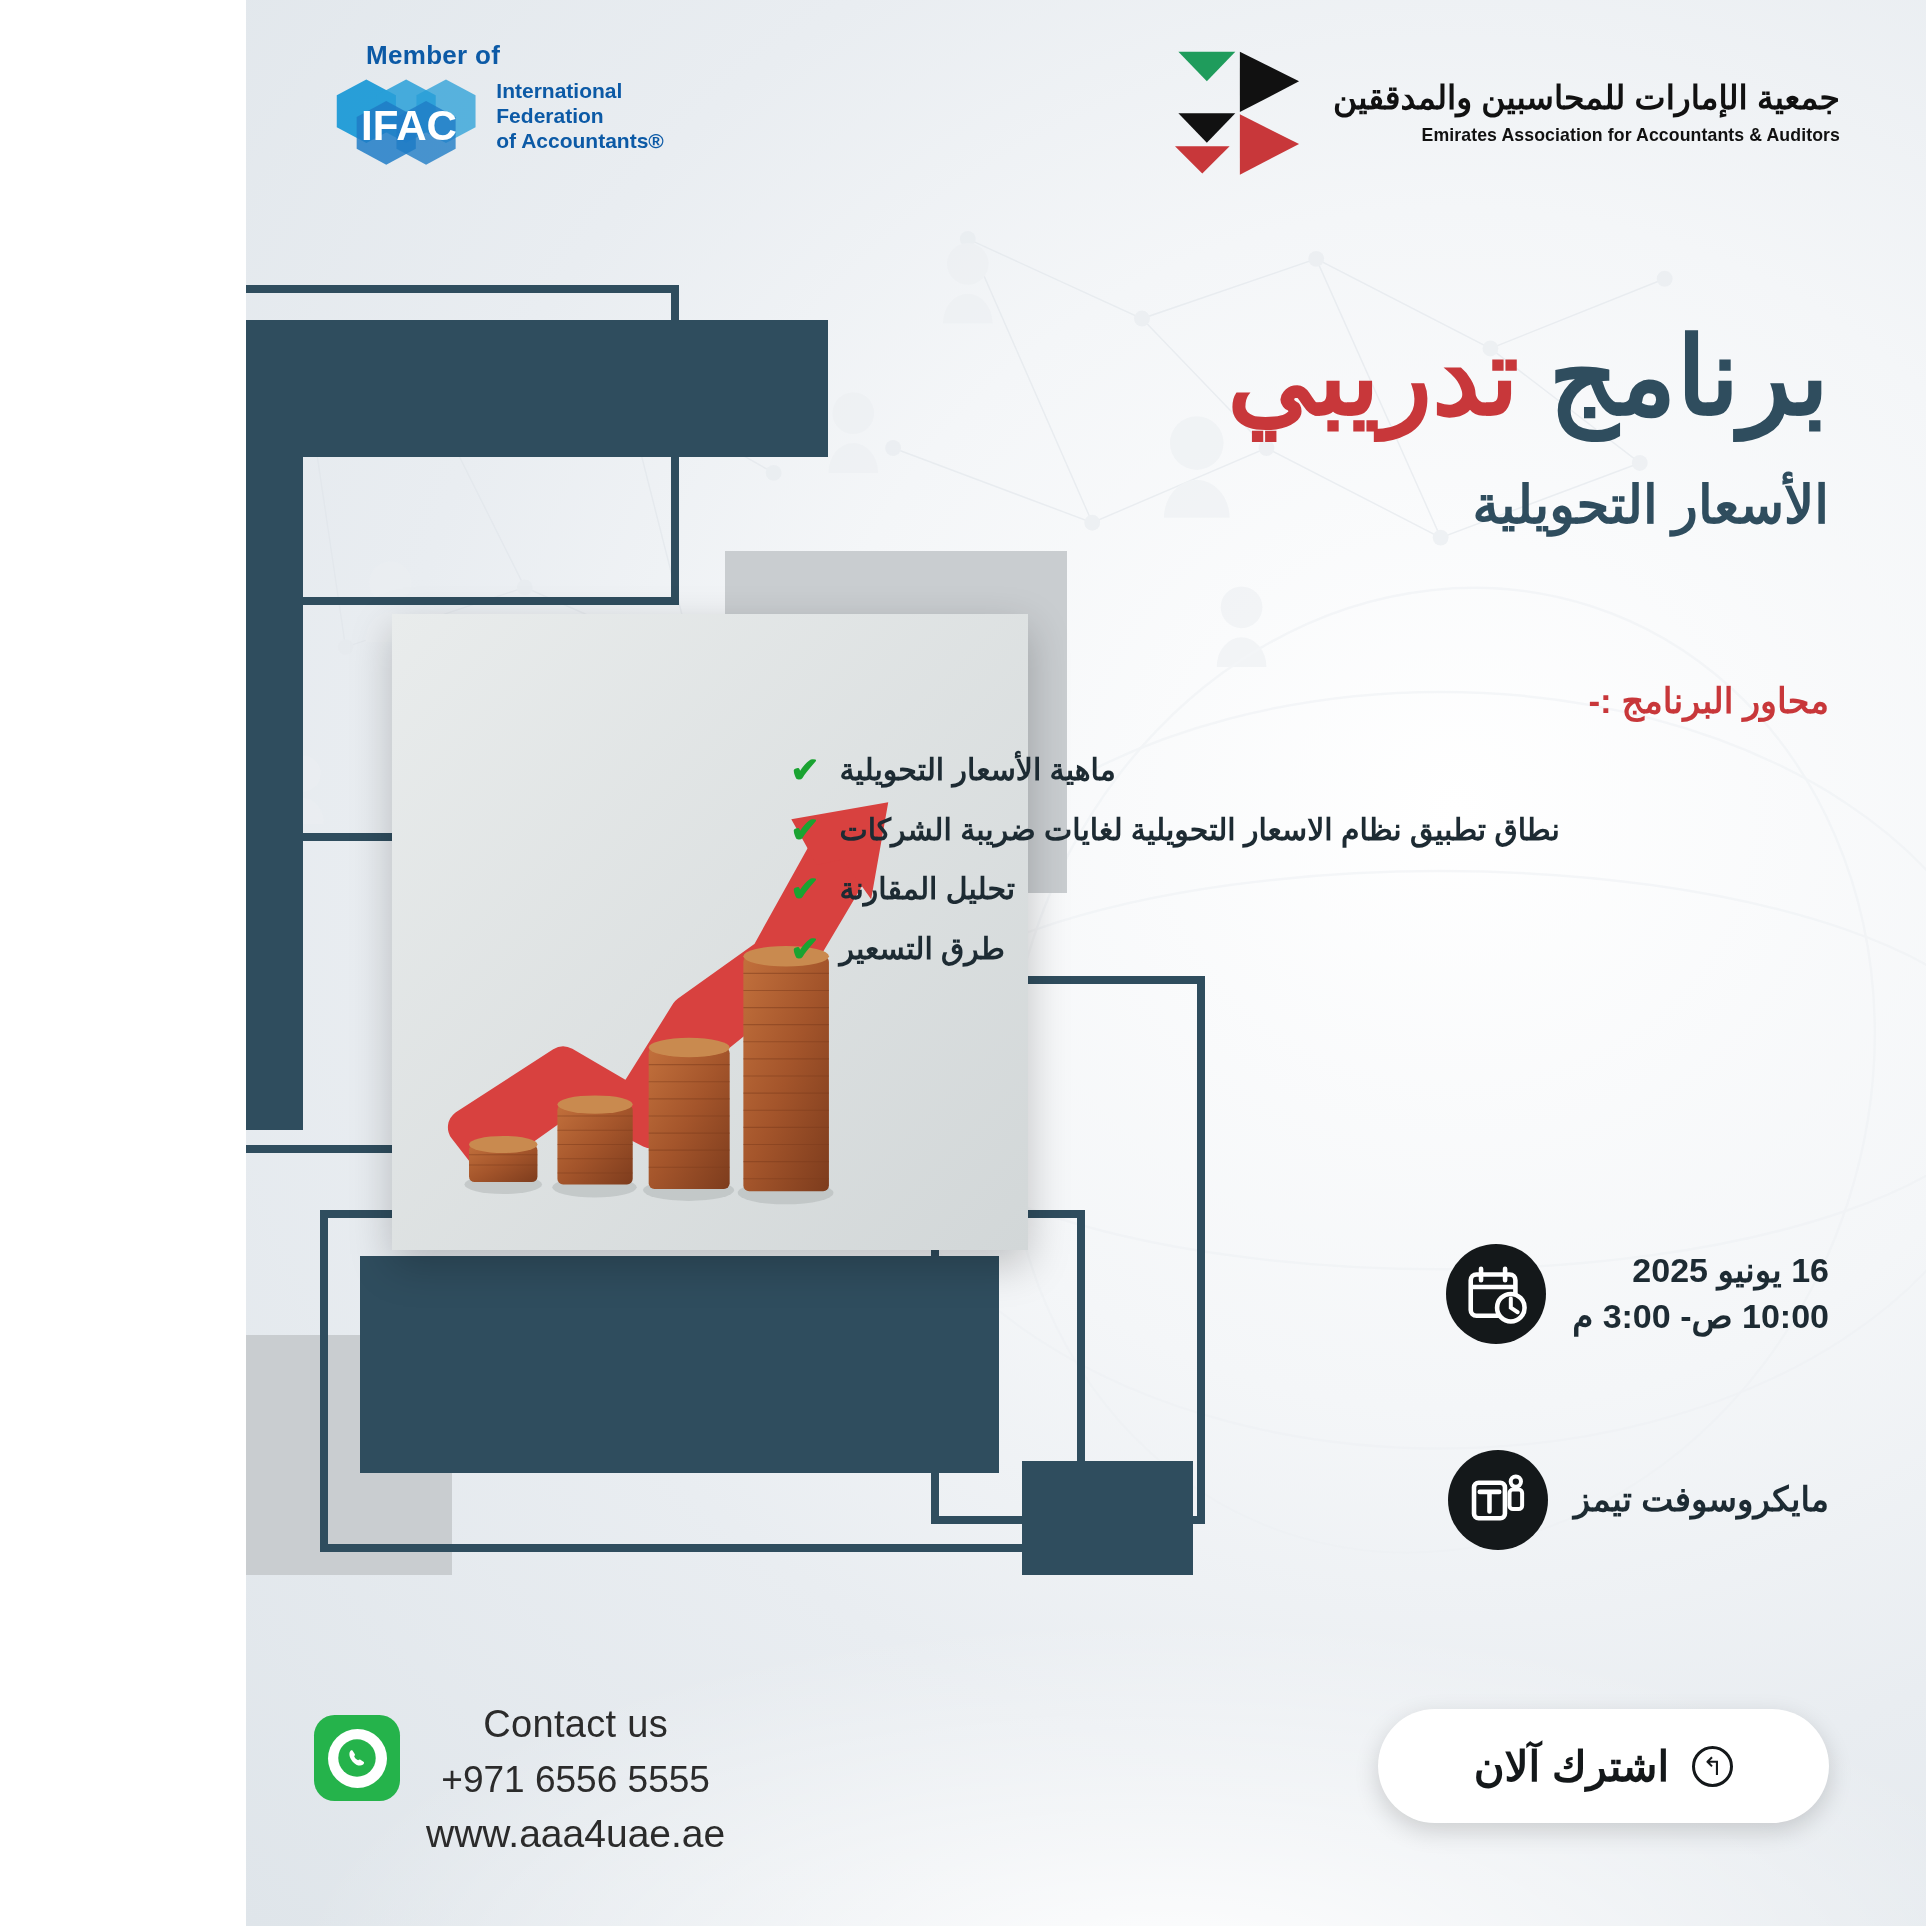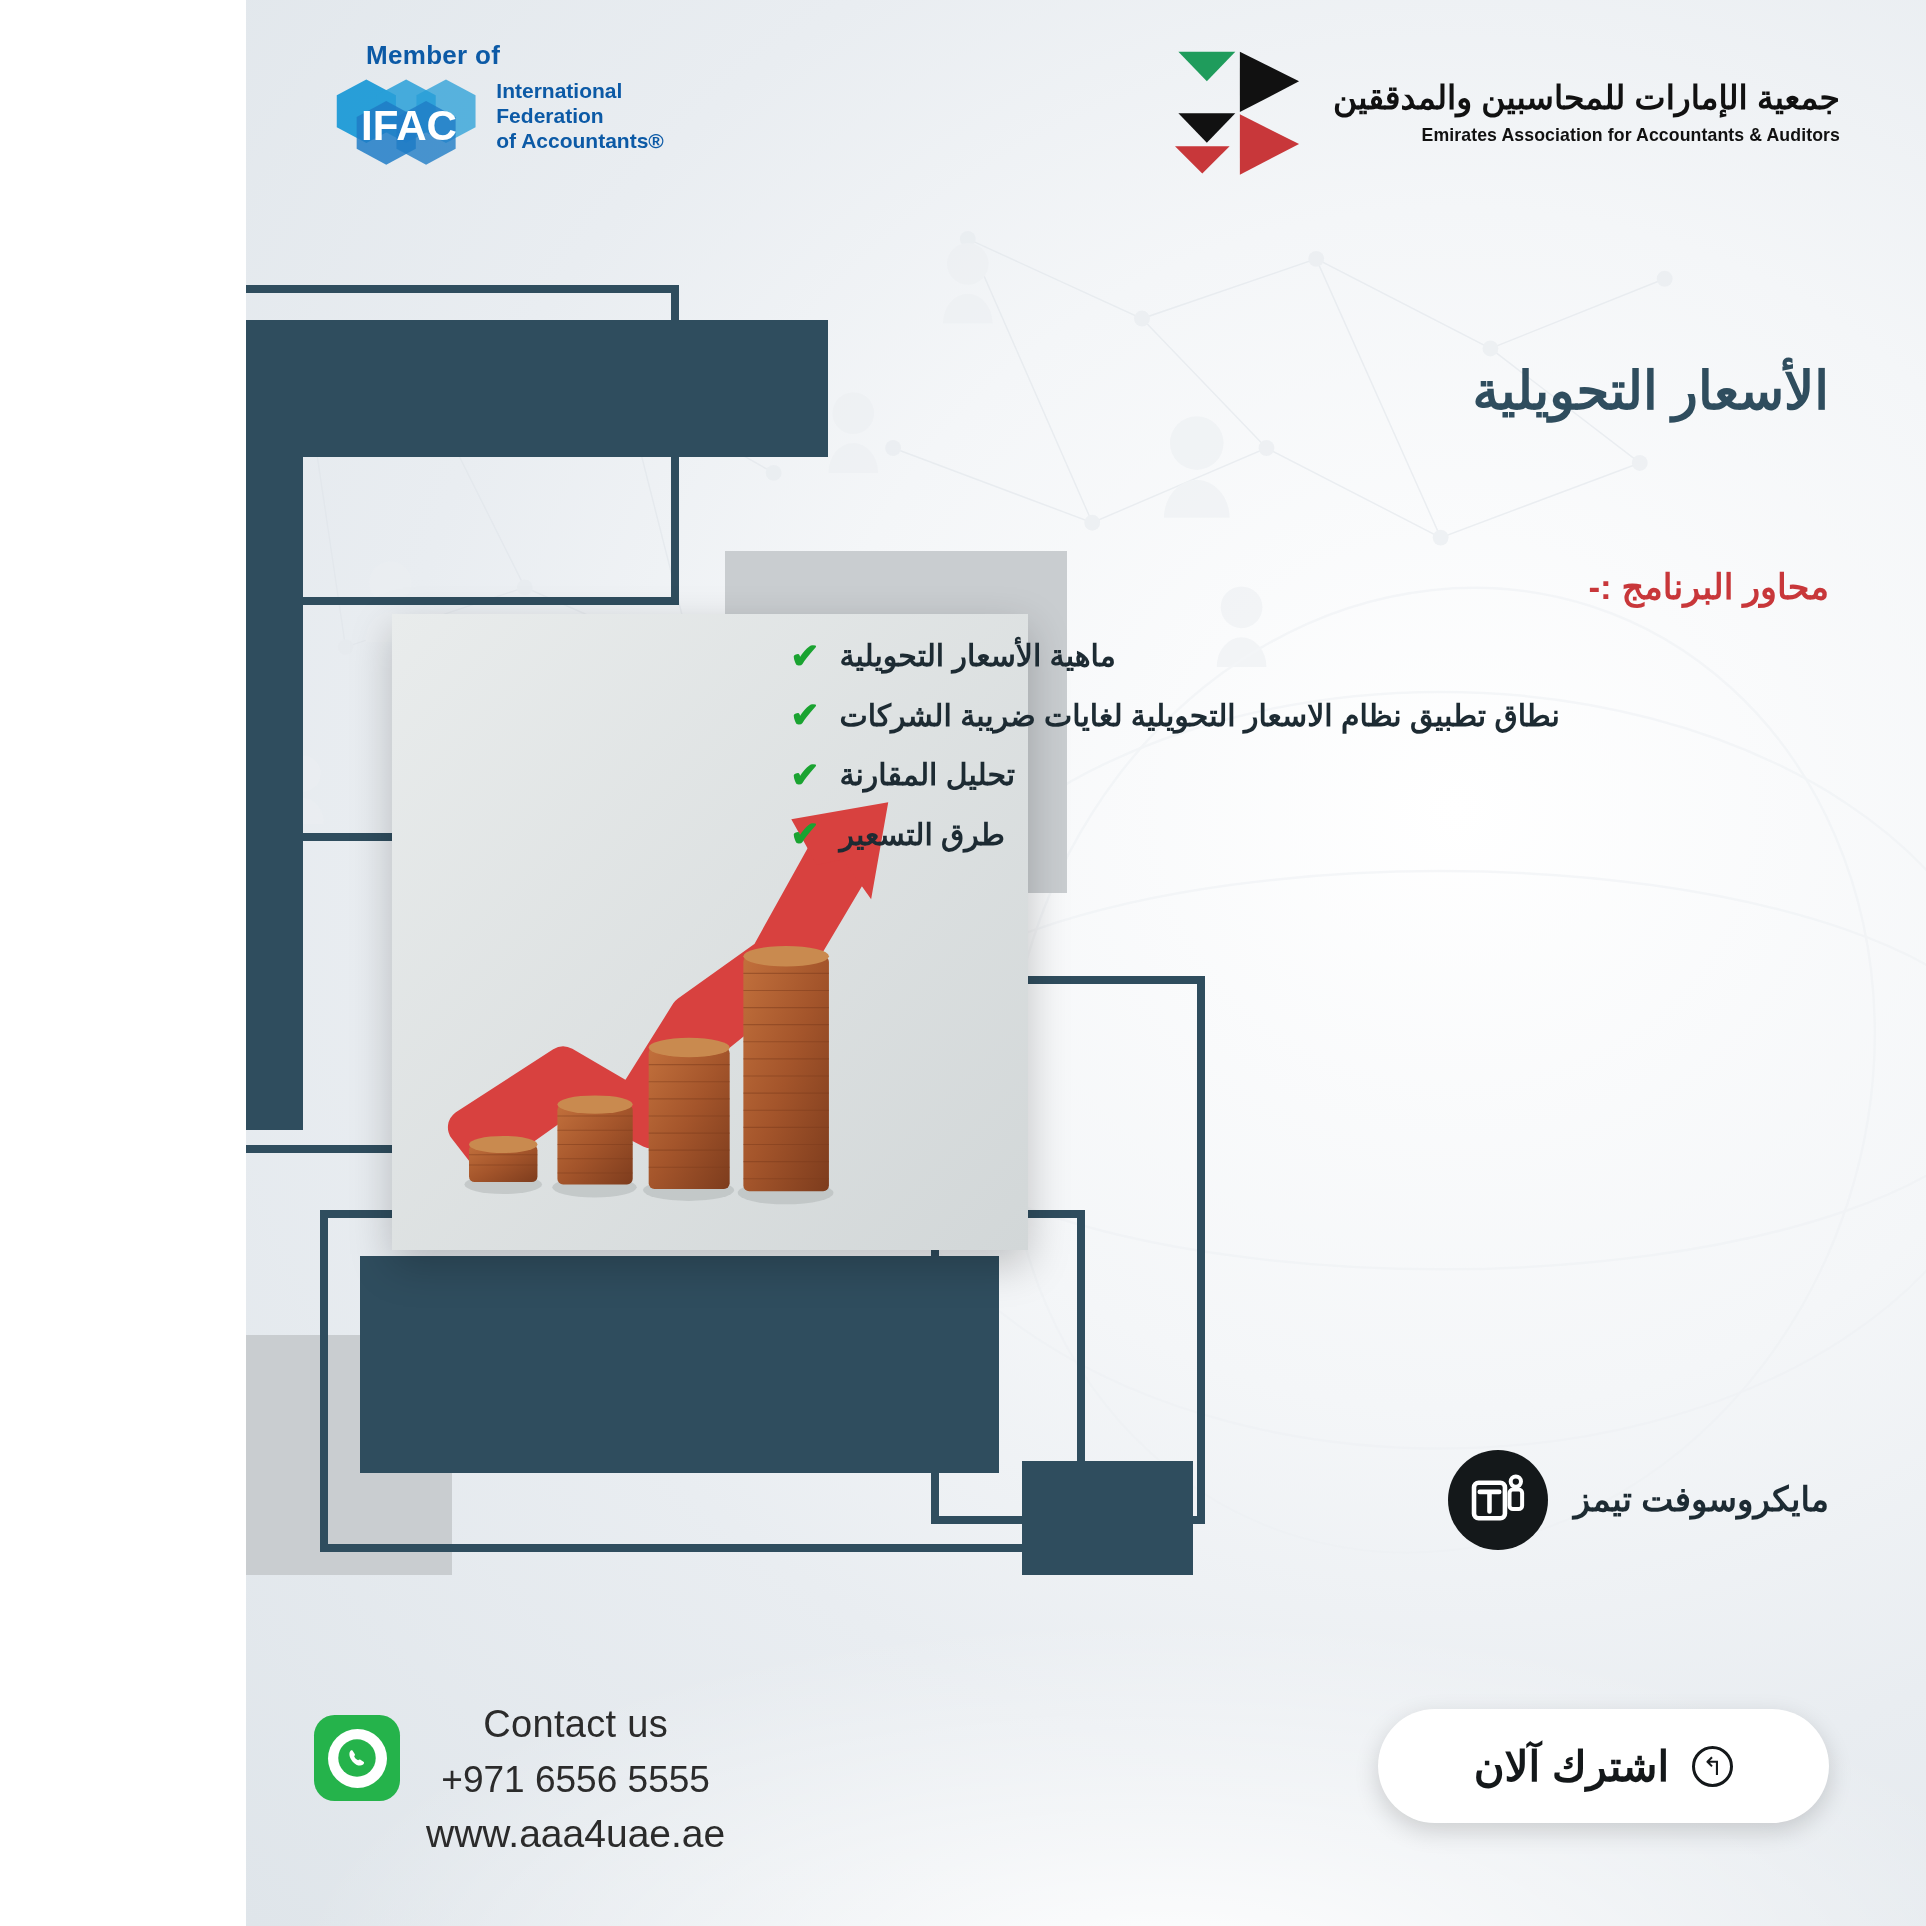--- a/index.html
+++ b/index.html
@@ -450,20 +450,24 @@
           <path d="M290 880 H422 M290 905 H422 M290 930 H422 M290 955 H422 M290 980 H422"></path>
           <path d="M450 790 H592 M450 820 H592 M450 850 H592 M450 880 H592 M450 910 H592 M450 940 H592 M450 970 H592"></path>
           <path d="M616 630 H766 M616 660 H766 M616 690 H766 M616 720 H766 M616 750 H766 M616 780 H766
                    M616 810 H766 M616 840 H766 M616 870 H766 M616 900 H766 M616 930 H766 M616 960 H766 M616 990 H766"></path>
         </g>
       </g>
     </svg>
   </div>
 
   <div class="content">
+    <div class="title-main">
+      <span>برنامج</span>
+      <span class="accent">تدريبي</span>
+    </div>
     <div class="title-sub">الأسعار التحويلية</div>
 
     <div class="axes-title">محاور البرنامج :-</div>
     <ul class="axes-list">
       <li>
         <span class="check">✔</span>
         <span>ماهية الأسعار التحويلية</span>
       </li>
       <li>
         <span class="check">✔</span>
@@ -473,20 +477,35 @@
         <span class="check">✔</span>
         <span>تحليل المقارنة</span>
       </li>
       <li>
         <span class="check">✔</span>
         <span>طرق التسعير</span>
       </li>
     </ul>
   </div>
 
+  <div class="info-row date">
+    <div class="info-icon">
+      <svg width="63" height="63" viewBox="0 0 110 110">
+        <rect x="10" y="20" width="78" height="72" rx="10" fill="none" stroke="#ffffff" stroke-width="8"></rect>
+        <path d="M10 42 H88" stroke="#ffffff" stroke-width="8"></path>
+        <path d="M28 10 V30 M70 10 V30" stroke="#ffffff" stroke-width="8" stroke-linecap="round"></path>
+        <circle cx="80" cy="78" r="24" fill="#14181a" stroke="#ffffff" stroke-width="8"></circle>
+        <path d="M80 62 V78 L92 86" stroke="#ffffff" stroke-width="7" stroke-linecap="round" fill="none"></path>
+      </svg>
+    </div>
+    <div class="info-text">
+      <div>16 يونيو 2025</div>
+      <div>10:00 ص- 3:00 م</div>
+    </div>
+  </div>
 
   <div class="info-row platform">
     <div class="info-icon">
       <svg width="63" height="63" viewBox="0 0 110 110">
         <rect x="14" y="24" width="54" height="62" rx="8" fill="none" stroke="#ffffff" stroke-width="8"></rect>
         <path d="M24 40 H58 M41 40 V74" stroke="#ffffff" stroke-width="8" stroke-linecap="round"></path>
         <rect x="76" y="36" width="22" height="34" rx="6" fill="none" stroke="#ffffff" stroke-width="7"></rect>
         <circle cx="87" cy="22" r="9" fill="none" stroke="#ffffff" stroke-width="7"></circle>
       </svg>
     </div>

